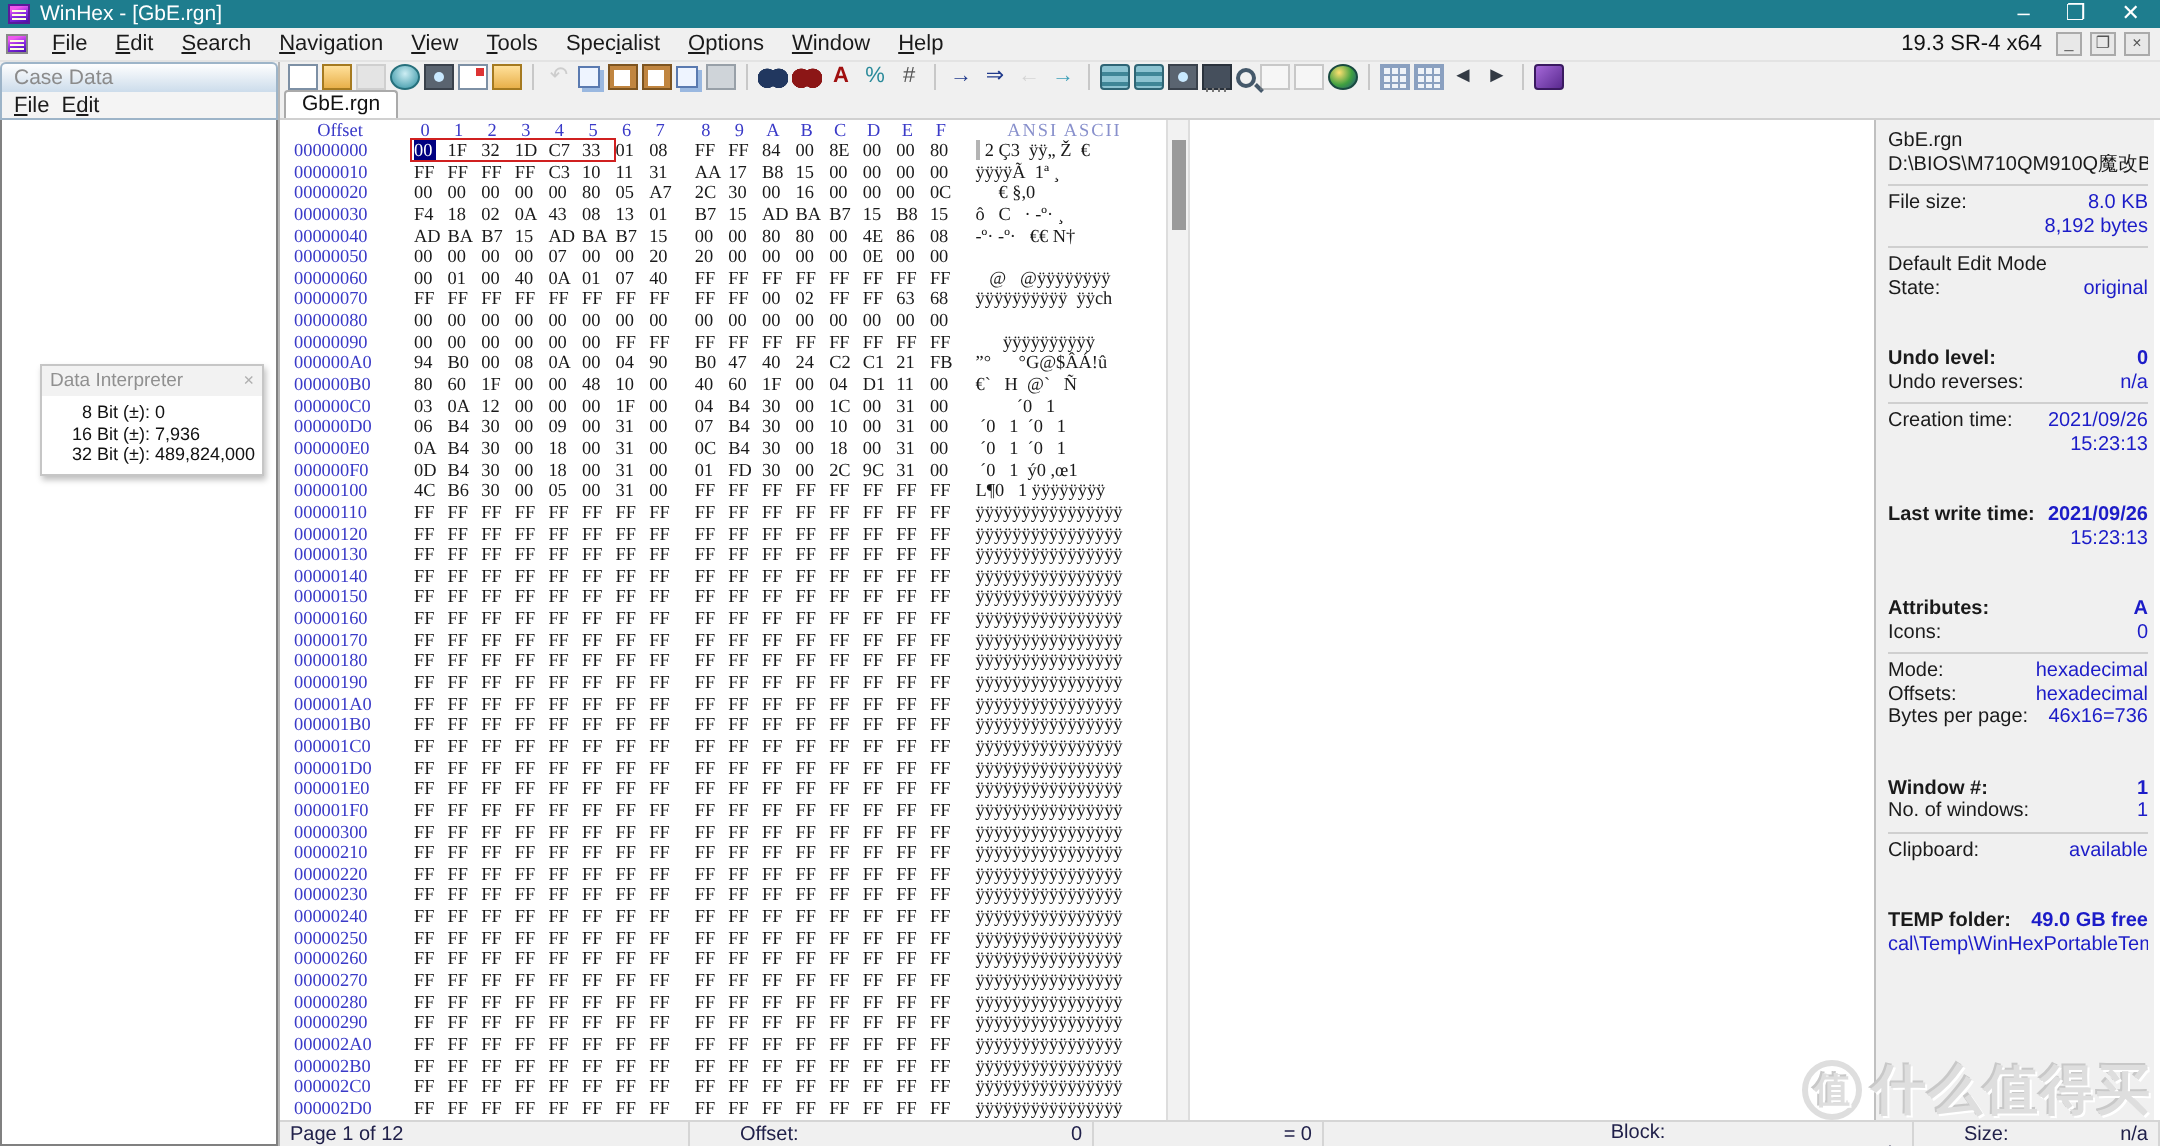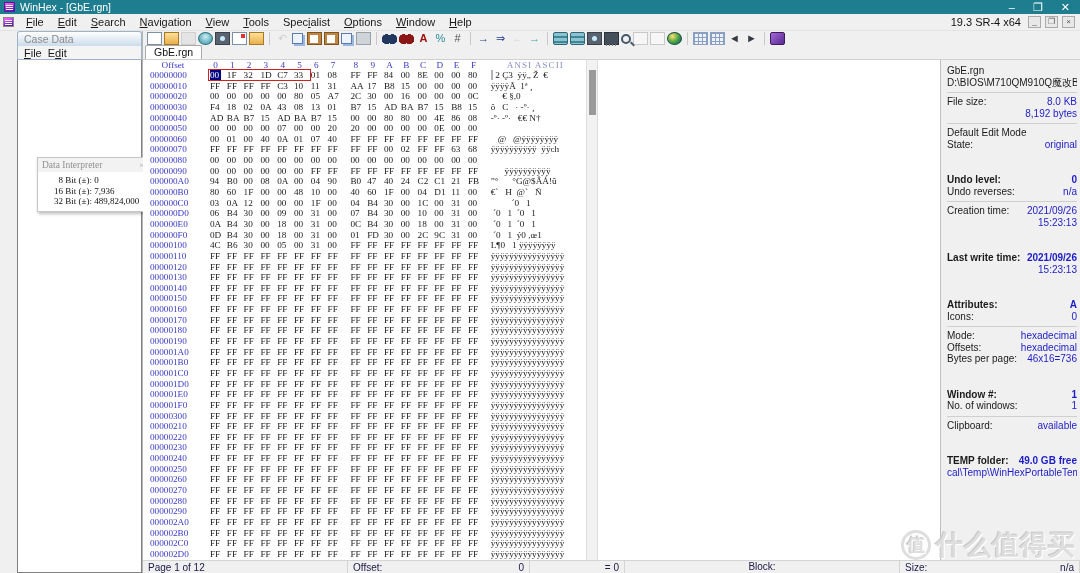--- a/index.html
+++ b/index.html
@@ -18,26 +18,26 @@
   .menubar{height:17px;background:#f0f0f0;display:flex;align-items:center;padding:0 3px;border-bottom:1px solid #e3e3e3;}
   .menubar .app-icon{border-color:#888;}
   .menu-item{padding:1px 7px;color:#1a1a1a;}
   .menu-item u{text-decoration:underline;}
   .menubar-right{margin-left:auto;display:flex;align-items:center;gap:7px;color:#111;}
   .mdi-btns{display:flex;gap:4px;margin-right:2px;}
   .mdi-btns span{width:13px;height:12px;border:1px solid #aaa;background:#e8e8e8;color:#555;font-size:8px;line-height:10px;text-align:center;}
 
   
   .mainrow{display:flex;height:542px;}
-  .leftcol{width:140px;display:flex;flex-direction:column;border-right:1px solid #b5b5b5;background:#f0f0f0;position:relative;margin-left:17px;}
+  .leftcol{width:140px;display:flex;flex-direction:column;border-right:1px solid #b5b5b5;background:#f0f0f0;position:relative;}
   .case-header{height:15px;background:linear-gradient(#fefefe,#ccdceb);border:1px solid #9db4c8;border-bottom:none;border-radius:3px 3px 0 0;color:#8b8b8b;padding:1px 6px;font-size:10.5px;}
   .case-menu{height:14px;background:#f4f4f4;border:1px solid #9db4c8;border-top:none;display:flex;gap:6px;padding:0 6px;align-items:center;color:#1a1a1a;}
   .case-menu span u{text-decoration:underline;}
   .case-body{flex:1;background:#fff;border:1px solid #808080;border-top:none;}
-  .interp{position:absolute;left:20px;top:126px;width:112px;background:#fff;border:1px solid #c6c6c6;box-shadow:1px 2px 3px rgba(0,0,0,.25);font-family:Liberation Serif, serif;}
+  .interp{position:absolute;left:20px;top:151px;width:112px;background:#fff;border:1px solid #c6c6c6;box-shadow:1px 2px 3px rgba(0,0,0,.25);}
   .interp-title{background:#f2f2f2;color:#909090;font-size:9.5px;padding:2px 4px;display:flex;}
   .interp-title .x{margin-left:auto;color:#b0b0b0;font-size:9px;}
   .interp-body{padding:3px 2px 4px 2px;font-size:9px;color:#111;}
   .interp-row{line-height:10.5px;white-space:pre;}
   .interp-row .dlab{display:inline-block;width:52px;text-align:right;}
 
   .rightcol{flex:1;display:flex;flex-direction:column;}
 
   
   .toolbar{height:15px;display:flex;align-items:center;padding:0 3px;background:#f0f0f0;}
@@ -94,21 +94,21 @@
   .vthumb{position:absolute;left:2px;top:10px;width:7px;height:45px;background:#9a9a9a;}
   .infopane{width:140px;background:#f0f0f0;border-left:1px solid #c0c0c0;padding:2px 3px 0 6px;font-size:10px;color:#1a1a1a;}
   .sec{padding:3px 0 4px 0;border-bottom:1px solid #cfcfcf;}
   .sec:last-child{border-bottom:none;}
   .irow{display:flex;line-height:11.5px;white-space:nowrap;overflow:hidden;}
   .irow.gap{margin-top:24px;font-weight:bold;}
   .irow .l{color:#1a1a1a;}
   .irow .v{margin-left:auto;color:#1c1cc8;text-align:center;}
 
   
-  .statusrow{height:13px;display:flex;background:#f0f0f0;border-top:1px solid #d5d5d5;font-size:10px;color:#20204a;}
+  .statusrow{height:13px;display:flex;background:#f0f0f0;border-top:1px solid #d5d5d5;font-size:10px;color:#20204a;gap:20px;}
   .statusrow .seg{display:flex;align-items:center;padding:0 5px;border-right:1px solid #d5d5d5;}
   .statusrow .seg .r{margin-left:auto;}
   .s1{width:205px;} .s2{width:182px;} .s3{width:95px;justify-content:flex-end;} .s4{width:275px;flex-direction:column;} .s5{flex:1;border-right:none;text-align:right;}
 
   
   .watermark{position:absolute;right:4px;bottom:10px;display:flex;align-items:center;gap:5px;color:#dedede;text-shadow:1px 1px 0 #fff,-1px -1px 0 #c8c8c8;font-weight:bold;pointer-events:none;z-index:50;}
   .wm-logo{width:30px;height:30px;border:3px solid #dedede;border-radius:50%;font-size:18px;line-height:25px;text-align:center;}
   .wm-text{font-size:27px;letter-spacing:1px;font-family:"Liberation Sans",sans-serif;}
 </style>
 </head>

